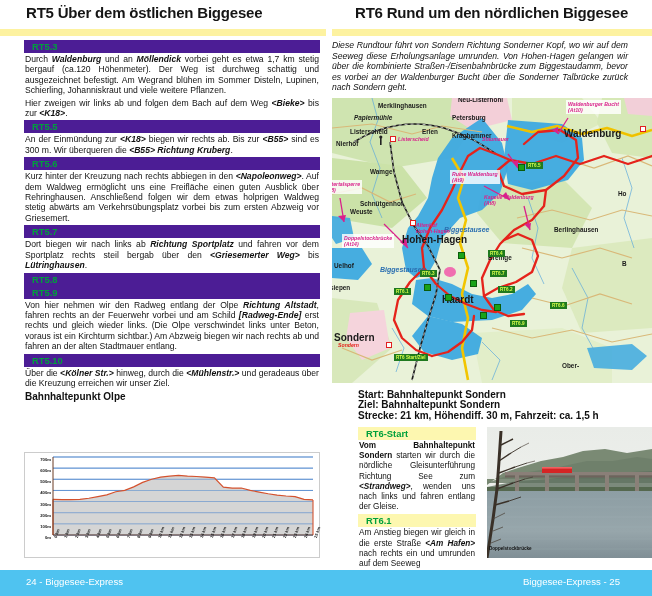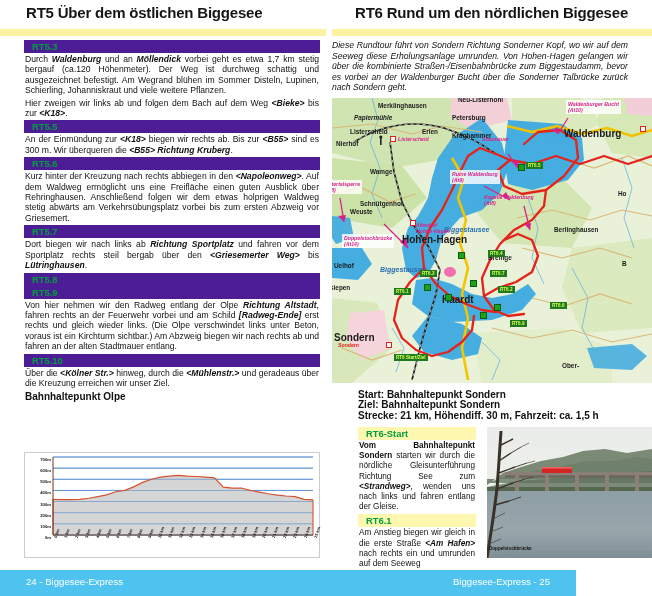--- a/index.html
+++ b/index.html
@@ -124,27 +124,27 @@
     position:absolute;left:487px;top:427px;width:165px;height:131px;overflow:hidden;
   }
   .photo svg{display:block;}
   .photo-caption{
     position:absolute;left:489px;top:546px;font-size:4.6px;font-weight:bold;
     color:#111;background:rgba(255,255,255,0.0);
   }
 
   
   .footer{
-    position:absolute;left:0;bottom:0;width:576px;height:26px;background:#4fc3f0;
+    position:absolute;left:0;bottom:0;width:652px;height:26px;background:#4fc3f0;
   }
   .footer-left{
     position:absolute;left:26px;top:6px;font-size:9.6px;color:#fff;font-weight:normal;
   }
   .footer-right{
-    position:absolute;right:26px;top:6px;font-size:9.6px;color:#fff;font-weight:normal;
+    position:absolute;right:32px;top:6px;font-size:9.6px;color:#fff;font-weight:normal;
   }
   .gutter{
     position:absolute;left:326px;top:36px;width:5px;height:524px;background:#fff;
   }
 </style>
 </head>
 <body>
 
 <div class="page">
 

